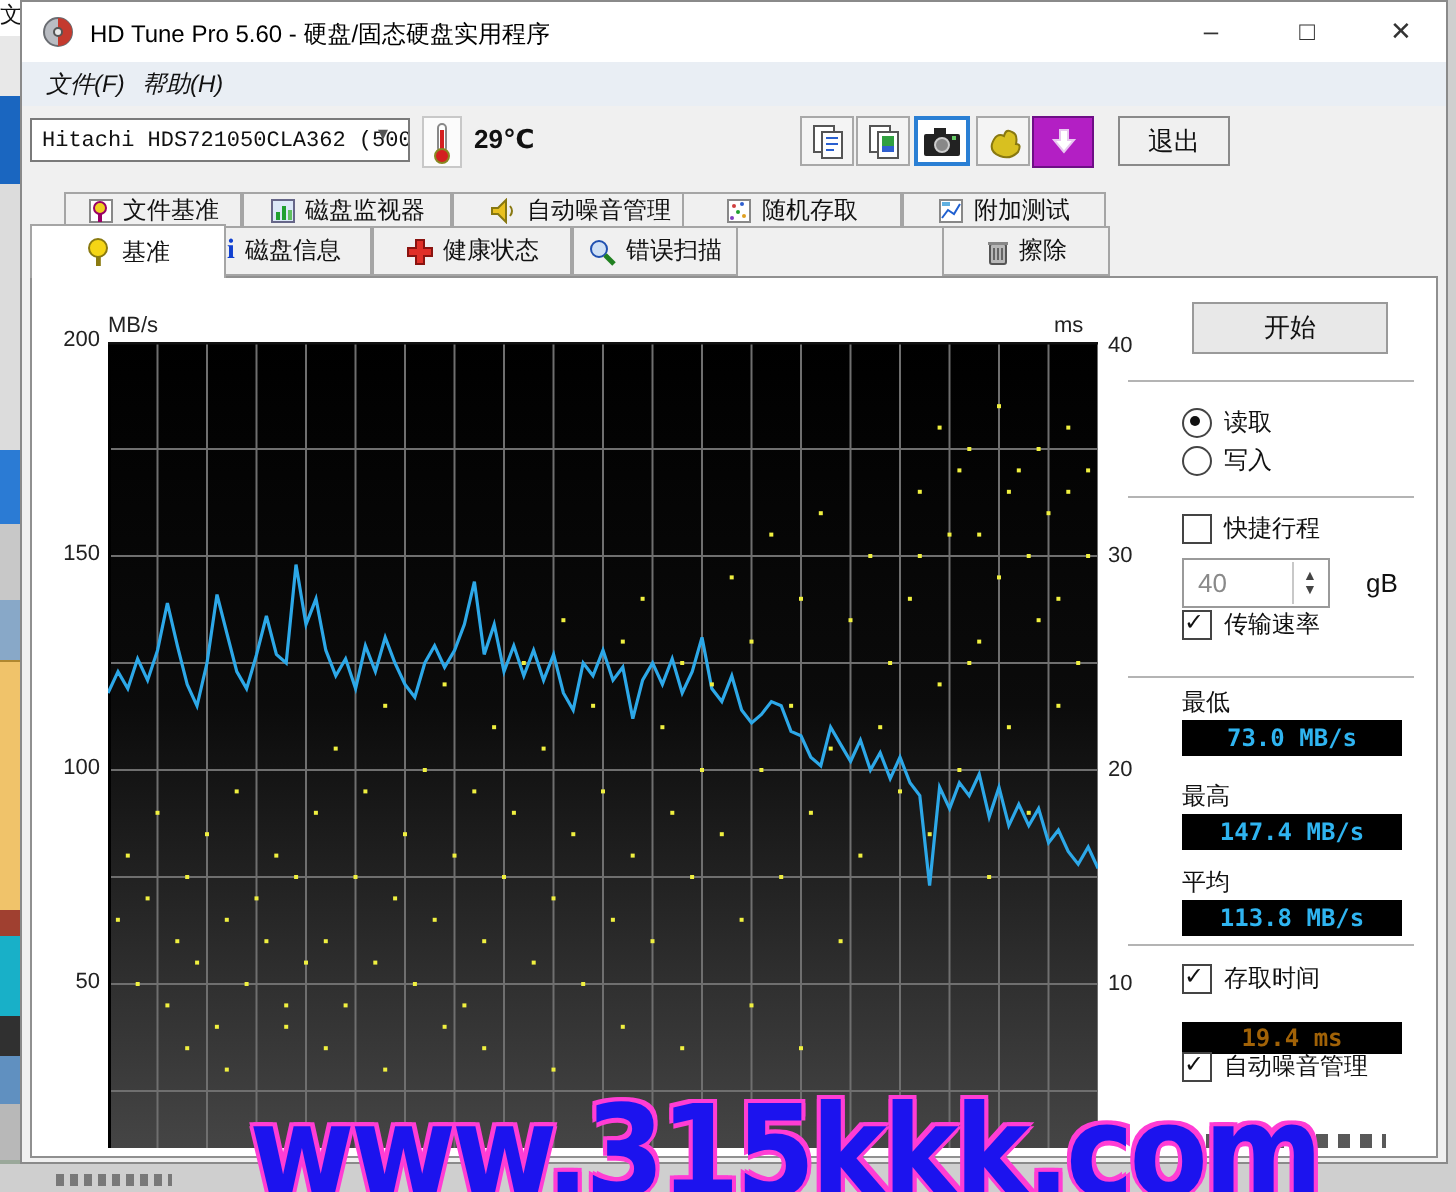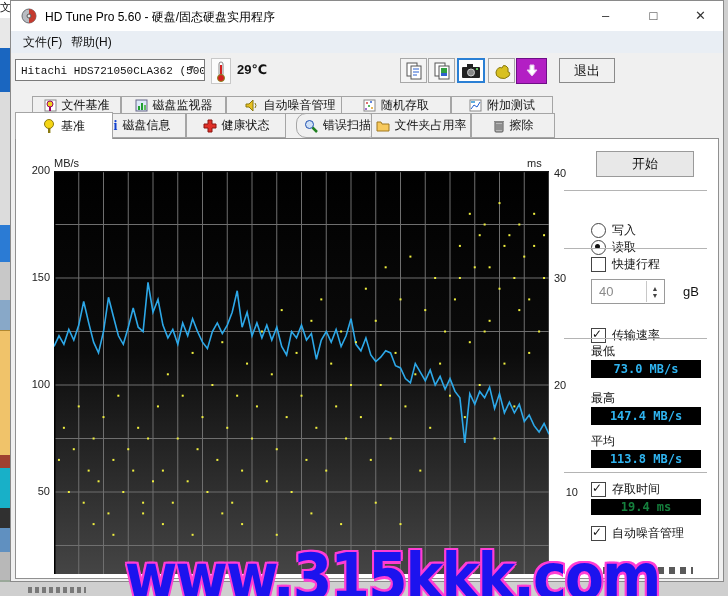--- a/index.html
+++ b/index.html
@@ -12,21 +12,21 @@
   
   #win{left:10px;top:0;width:714px;height:582px;background:#f0f0f0;border:1px solid #8a8a8a;
        box-sizing:border-box;z-index:2;}
   
   #titlebar{left:0;top:0;width:712px;height:30px;background:#ffffff;}
   #app-icon{left:10px;top:7px;width:16px;height:16px;}
   #title-text{left:34px;top:8px;font-size:12px;color:#000;white-space:nowrap;}
   .cap-btn{top:0;width:45px;height:30px;text-align:center;line-height:30px;font-size:13px;color:#333;}
   
   #menubar{left:0;top:30px;width:712px;height:22px;background:#e9eef4;border-bottom:1px solid #dfe4ea;}
-  .menu-item{top:33px;font-size:12px;color:#111;padding:0 4px;}
+  .menu-item{top:33px;font-size:12px;color:#111;padding:0 4px;font-style:italic;}
   
   #toolbar{left:0;top:52px;width:712px;height:36px;background:#f0f0f0;}
   #drive-combo{left:4px;top:58px;width:190px;height:22px;background:#fff;border:1px solid #7a7a7a;
       font-family:"Liberation Mono","DejaVu Sans Mono",monospace;font-size:11px;line-height:22px;
       padding-left:5px;box-sizing:border-box;white-space:nowrap;overflow:hidden;}
   #combo-arrow{left:178px;top:61px;font-size:10px;color:#555;}
   #thermo-btn{left:200px;top:57px;width:20px;height:26px;background:#fbfbfb;border:1px solid #c8c8c8;box-sizing:border-box;}
   #temp-text{left:226px;top:61px;font-weight:bold;font-size:13px;}
   .tool-btn{top:57px;width:27px;height:25px;background:#f4f4f4;border:1px solid #a8a8a8;box-sizing:border-box;
       display:flex;align-items:center;justify-content:center;}
@@ -58,21 +58,21 @@
   .chk.on::after{content:"✓";position:absolute;left:0px;top:-2px;font-size:12px;font-weight:bold;color:#111;}
   #spinner{left:580px;top:278px;width:74px;height:25px;background:#fff;border:1px solid #9a9a9a;box-sizing:border-box;z-index:3;}
   #spin-value{position:absolute;left:7px;top:4px;color:#8a8a8a;font-size:13px;}
   .spin-arrows{position:absolute;right:1px;top:1px;width:16px;height:21px;border-left:1px solid #c8c8c8;
       display:flex;flex-direction:column;align-items:center;justify-content:center;font-size:7px;color:#444;}
   #unit-gb{left:672px;top:283px;font-size:13px;z-index:3;}
   .stat-label{left:580px;font-size:12px;z-index:3;}
   .stat-box{left:580px;width:110px;height:18px;background:#000;color:#2fb4f0;z-index:3;
       font-family:"DejaVu Sans Mono","Liberation Mono",monospace;font-weight:bold;font-size:12px;
       text-align:center;line-height:18px;}
-  .stat-box.yellow{color:#15803d;}
+  .stat-box.yellow{color:#a16207;margin-top:12px;}
   #partial-row{left:592px;top:566px;width:90px;height:7px;z-index:3;
       background:repeating-linear-gradient(90deg,#222 0 6px,transparent 6px 11px);opacity:.75;}
   
   #desktop-bottom{left:0;top:582px;width:728px;height:14px;background:#cfcfcf;z-index:1;}
   #bg-text-fragment{left:28px;top:587px;width:58px;height:6px;
       background:repeating-linear-gradient(90deg,#4a4a4a 0 4px,transparent 4px 7px);opacity:.65;z-index:1;}
   #desktop-right{left:724px;top:0;width:4px;height:596px;background:#cfcfcf;z-index:1;}
   
   #watermark{left:80px;top:540px;width:624px;text-align:center;z-index:50;
       font-family:"DejaVu Sans",sans-serif;font-weight:800;font-size:57px;letter-spacing:-2px;
@@ -249,36 +249,28 @@
     <span>磁盘信息</span>
   </div>
   <div class="tab tab-r2 abs" style="left:175px;width:100px;">
     <span>
         <svg width="14" height="14">
           <path d="M5 1 h4 v4 h4 v4 h-4 v4 h-4 v-4 h-4 v-4 h4 Z" fill="#e03028" stroke="#8a1410"></path>
         </svg>
       </span>
     <span>健康状态</span>
   </div>
-  <div class="tab tab-r2 abs" style="left:285px;width:83px;border-radius:10px;">
+  <div class="tab tab-r2 abs" style="left:275px;width:83px;">
     <span>
         <svg width="14" height="14">
           <circle cx="5.5" cy="5.5" r="4" fill="#cfe0f5" stroke="#2050b0"></circle>
           <line x1="8.5" y1="8.5" x2="13" y2="13" stroke="#208020" stroke-width="2.5"></line>
         </svg>
       </span>
     <span>错误扫描</span>
-  </div>
-  <div class="tab tab-r2 abs" style="left:360px;width:100px;">
-    <span>
-        <svg width="14" height="12">
-          <path d="M1 3 L1 11 L13 11 L13 4 L6 4 L5 2 L1 2 Z" fill="#f7c95c" stroke="#a07820"></path>
-        </svg>
-      </span>
-    <span>文件夹占用率</span>
   </div>
   <div class="tab tab-r2 abs" style="left:460px;width:84px;">
     <span>
         <svg width="12" height="14">
           <rect x="2" y="3" width="8" height="10" rx="1" fill="#b8b8b8" stroke="#555"></rect>
           <rect x="1" y="2" width="10" height="1.5" fill="#888"></rect>
           <line x1="4" y1="5" x2="4" y2="11" stroke="#666"></line>
           <line x1="6" y1="5" x2="6" y2="11" stroke="#666"></line>
           <line x1="8" y1="5" x2="8" y2="11" stroke="#666"></line>
         </svg>
@@ -290,21 +282,21 @@
 
   <span class="axis-cap abs" style="left:43px;top:156px;">MB/s</span>
   <span class="axis-cap abs" style="left:516px;top:156px;">ms</span>
   <span class="ytick abs" style="left:5px;top:163px;">200</span>
   <span class="ytick abs" style="left:5px;top:270px;">150</span>
   <span class="ytick abs" style="left:5px;top:377px;">100</span>
   <span class="ytick abs" style="left:5px;top:484px;">50</span>
   <span class="ytick-r abs" style="left:543px;top:166px;">40</span>
   <span class="ytick-r abs" style="left:543px;top:271px;">30</span>
   <span class="ytick-r abs" style="left:543px;top:378px;">20</span>
-  <span class="ytick-r abs" style="left:543px;top:485px;text-align:right;">10</span>
+  <span class="ytick-r abs" style="left:543px;top:485px;">10</span>
 
   <div id="plot" class="abs">
       <svg width="495" height="403">
         <defs>
           <linearGradient id="bg" x1="0" y1="0" x2="0" y2="1">
             <stop offset="0%" stop-color="#000000"></stop>
             <stop offset="45%" stop-color="#0b0b0b"></stop>
             <stop offset="100%" stop-color="#454545"></stop>
           </linearGradient>
         </defs>
@@ -463,21 +455,21 @@
         <rect x="424.7" y="63.19999999999999" width="2" height="2" fill="#f0f040"></rect>
         <rect x="404.9" y="106" width="2" height="2" fill="#f0f040"></rect>
         <rect x="429.65" y="159.5" width="2" height="2" fill="#f0f040"></rect>
         <rect x="449.45" y="73.89999999999999" width="2" height="2" fill="#f0f040"></rect>
       </svg>
     </div>
 
   <div id="start-btn" class="abs">开始</div>
   <div class="rsep abs" style="top:189px;"></div>
 
-  <div class="ctl-row abs" style="top:202px;margin-top:36px;">
+  <div class="ctl-row abs" style="top:202px;">
     <span class="radio sel"></span>
     <span>读取</span>
   </div>
   <div class="ctl-row abs" style="top:221px;">
     <span class="radio"></span>
     <span>写入</span>
   </div>
   <div class="rsep abs" style="top:247px;"></div>
 
   <div class="ctl-row abs" style="top:255px;">
@@ -487,21 +479,21 @@
 
   <div id="spinner" class="abs">
     <span id="spin-value">40</span>
     <span class="spin-arrows">
         <span>▲</span>
         <span>▼</span>
       </span>
   </div>
   <span id="unit-gb" class="abs">gB</span>
 
-  <div class="ctl-row abs" style="top:326px;">
+  <div class="ctl-row abs" style="top:303px;">
     <span class="chk on"></span>
     <span>传输速率</span>
   </div>
   <div class="rsep abs" style="top:337px;"></div>
 
   <span class="stat-label abs" style="top:342px;">最低</span>
   <div class="stat-box abs" style="top:359px;">73.0 MB/s</div>
   <span class="stat-label abs" style="top:389px;">最高</span>
   <div class="stat-box abs" style="top:406px;">147.4 MB/s</div>
   <span class="stat-label abs" style="top:432px;">平均</span>

